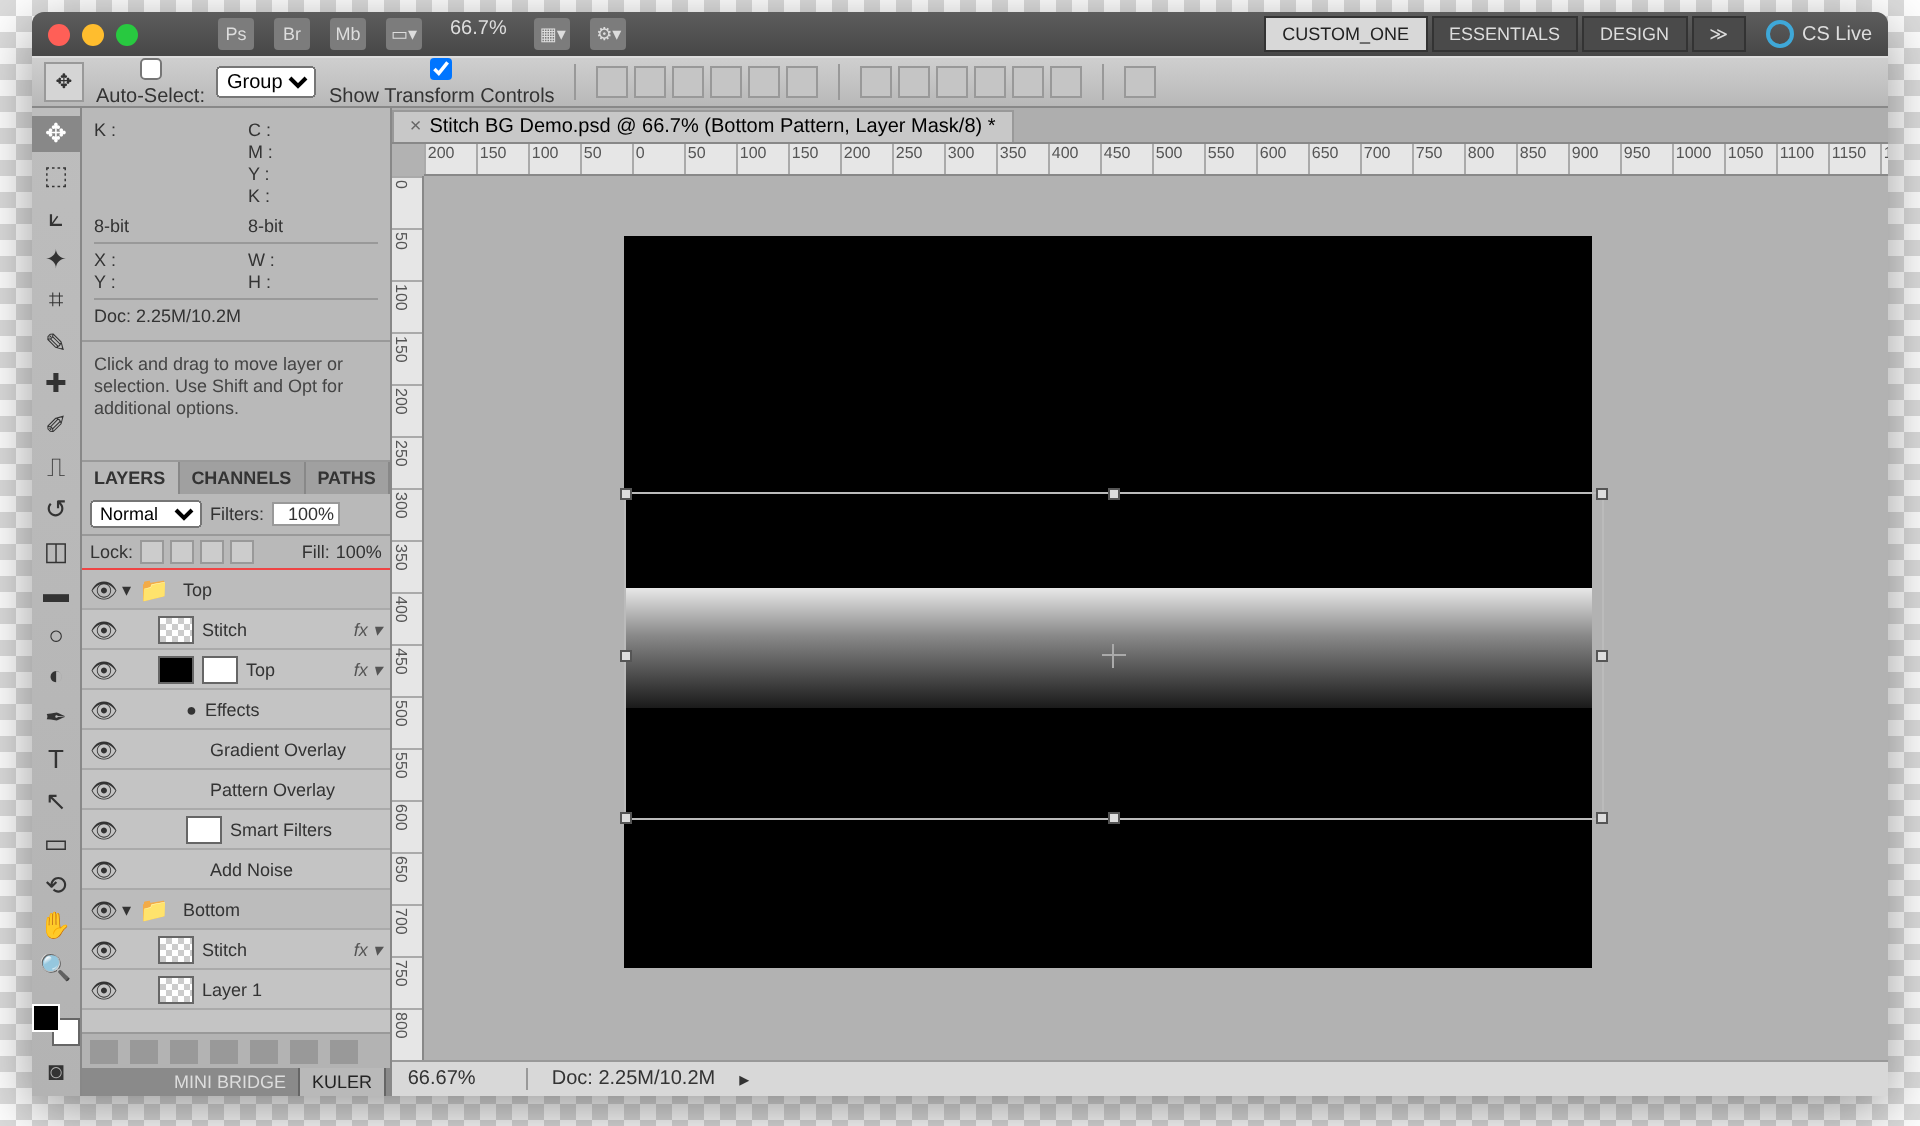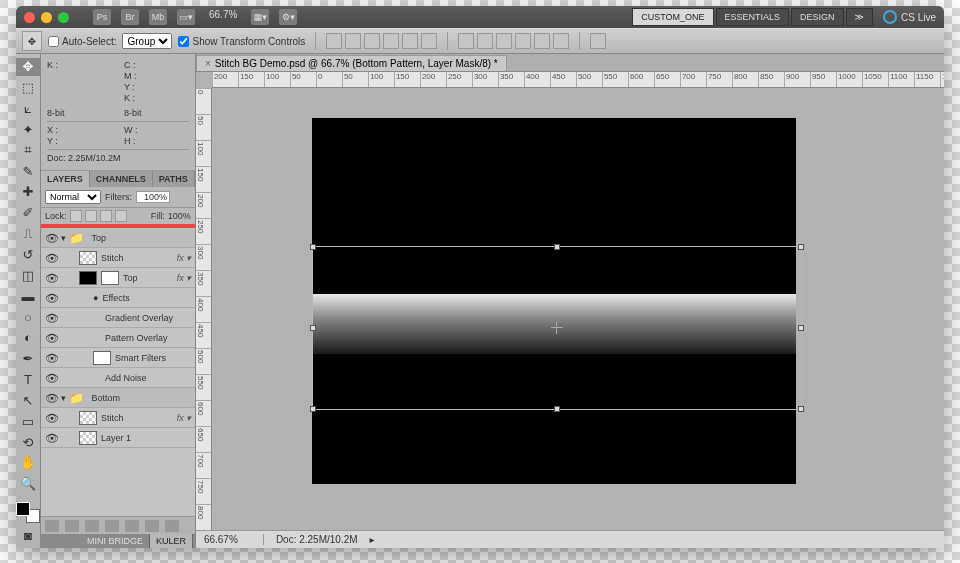--- a/index.html
+++ b/index.html
@@ -2,31 +2,31 @@
 <html><head>
 <meta charset="utf-8">
 <style>
 * { margin: 0; padding: 0; box-sizing: border-box; font-family: "Lucida Grande", Arial, sans-serif; }
 body { background: repeating-conic-gradient(#fff 0% 25%, #ddd 0% 50%) 0 0 / 16px 16px; width: 960px; height: 563px; overflow: hidden; position: relative; }
 .window { position: absolute; left: 16px; top: 6px; width: 928px; height: 542px; background: #b0b0b0; box-shadow: 0 8px 30px rgba(0,0,0,.4); border-radius: 6px 6px 0 0; display: flex; flex-direction: column; }
 .titlebar { height: 22px; background: linear-gradient(#5d5d5d,#474747); border-radius: 6px 6px 0 0; display: flex; align-items: center; padding: 0 8px; gap: 6px; }
 .traffic { display: flex; gap: 6px; }
 .traffic span { width: 11px; height: 11px; border-radius: 50%; display: block; }
 .tl-close { background: #ff5f57; } .tl-min { background: #ffbd2e; } .tl-max { background: #28c940; }
-.titlebar-icons { display: flex; gap: 10px; margin-left: 18px; }
+.titlebar-icons { display: flex; gap: 10px; margin-left: 34px; }
 .tb-ico { width: 18px; height: 16px; background: #7c7c7c; border-radius: 2px; display:flex;align-items:center;justify-content:center;font-size:9px;color:#ddd;}
 .zoom-disp { color:#ddd; font-size:10px; padding:0 4px;}
 .titlebar-right { margin-left:auto; display:flex; align-items:center; gap:2px;}
 .ws-btn { background:#4a4a4a; color:#ddd; font-size:9px; padding:3px 8px; border:1px solid #333;}
 .ws-btn.active { background:#d8d8d8; color:#222; }
 .cslive { color:#ddd;font-size:10px; margin-left:8px; display:flex;align-items:center;gap:4px;}
 .cslive::before{content:"";width:10px;height:10px;border:2px solid #3fa8d8;border-radius:50%;}
 .optbar { height:26px; background: linear-gradient(#cfcfcf,#b8b8b8); border-top:1px solid #ddd; border-bottom:1px solid #888; display:flex; align-items:center; padding:0 6px; gap:6px; font-size:10px; color:#333;}
 .optbar .tool-ico{width:20px;height:20px;background:#d5d5d5;border:1px solid #999;display:flex;align-items:center;justify-content:center;}
-.optbar label{display:flex;align-items:center;gap:3px;}
+.optbar label{display:flex;align-items:center;gap:3px;flex-direction:column;}
 .optbar select{font-size:10px;height:16px;}
 .sep-v{width:1px;height:18px;background:#999;margin:0 4px;}
 .align-icons{display:flex;gap:3px;}
 .align-icons span{width:16px;height:16px;background:#c5c5c5;border:1px solid #999;}
 .main { flex:1; display:flex; overflow:hidden;}
 .toolcol{width:30px;background:linear-gradient(#bdbdbd,#b3b3b3);border-right:1px solid #888;padding:4px 0;display:flex;flex-direction:column;align-items:center;gap:3px;}
 .toolcol .tool{width:24px;height:20px;display:flex;align-items:center;justify-content:center;font-size:13px;color:#333;cursor:pointer;}
 .toolcol .tool.sel{background:#888;color:#fff;}
 .swatches{margin-top:6px;position:relative;width:24px;height:24px;}
 .sw-fg{position:absolute;width:14px;height:14px;background:#000;border:1px solid #fff;left:0;top:0;}
@@ -39,21 +39,21 @@
 .info-col{flex:1;}
 .info-lbl{display:block;line-height:11px;}
 .info-docsize{padding:3px 0;border-top:1px solid #999;}
 .info-hint{padding:6px;color:#444;line-height:11px;border-bottom:1px solid #999;height:60px;}
 .layers-head{display:flex;background:#a0a0a0;font-size:9px;}
 .layers-head span{padding:3px 6px;border-right:1px solid #888;font-weight:bold;}
 .layers-head span.active{background:#b9b9b9;}
 .layers-opts{display:flex;align-items:center;gap:4px;padding:3px 4px;border-bottom:1px solid #999;}
 .layers-opts select,.layers-opts input{font-size:9px;height:14px;width:56px;}
 .layers-opts .pct{width:34px;border:1px solid #999;background:#fff;text-align:right;padding:0 2px;}
-.lock-row{display:flex;align-items:center;gap:3px;padding:2px 4px;border-bottom:4px solid #ef4444;}
+.lock-row{display:flex;align-items:center;gap:3px;padding:2px 4px;border-bottom:1px solid #ef4444;}
 .lock-row .ico{width:12px;height:12px;border:1px solid #999;background:#ccc;}
 .layerlist{flex:1;overflow:auto;background:#c4c4c4;}
 .lrow{display:flex;align-items:center;padding:2px 4px;border-bottom:1px solid #aaa;gap:4px;min-height:20px;}
 .lrow.group{background:#bcbcbc;}
 .eye{width:12px;height:12px;font-size:11px;}
 .indent1{padding-left:18px;} .indent2{padding-left:32px;} .indent3{padding-left:44px;}
 .thumb{width:18px;height:14px;background:#fff;border:1px solid #666;background-image:repeating-conic-gradient(#ccc 0 25%,#fff 0 50%);background-size:6px 6px;}
 .thumb.black{background:#000;background-image:none;}
 .thumb.folder{background:none;border:none;font-size:12px;}
 .lname{flex:1;}
@@ -208,20 +208,21 @@
             <span class="info-lbl">X :</span>
             <span class="info-lbl">Y :</span>
           </div>
           <div class="info-col">
             <span class="info-lbl">W :</span>
             <span class="info-lbl">H :</span>
           </div>
         </div>
         <div class="info-docsize">Doc: 2.25M/10.2M</div>
       </div>
+      <div class="info-hint">Click and drag to move layer or selection. Use Shift and Opt for additional options.</div>
 
       <div class="layers-head">
         <span class="active">LAYERS</span>
         <span>CHANNELS</span>
         <span>PATHS</span>
       </div>
       <div class="layers-opts">
         <select><option>Normal</option></select>
         <span>Filters:</span>
         <span class="pct">100%</span>

